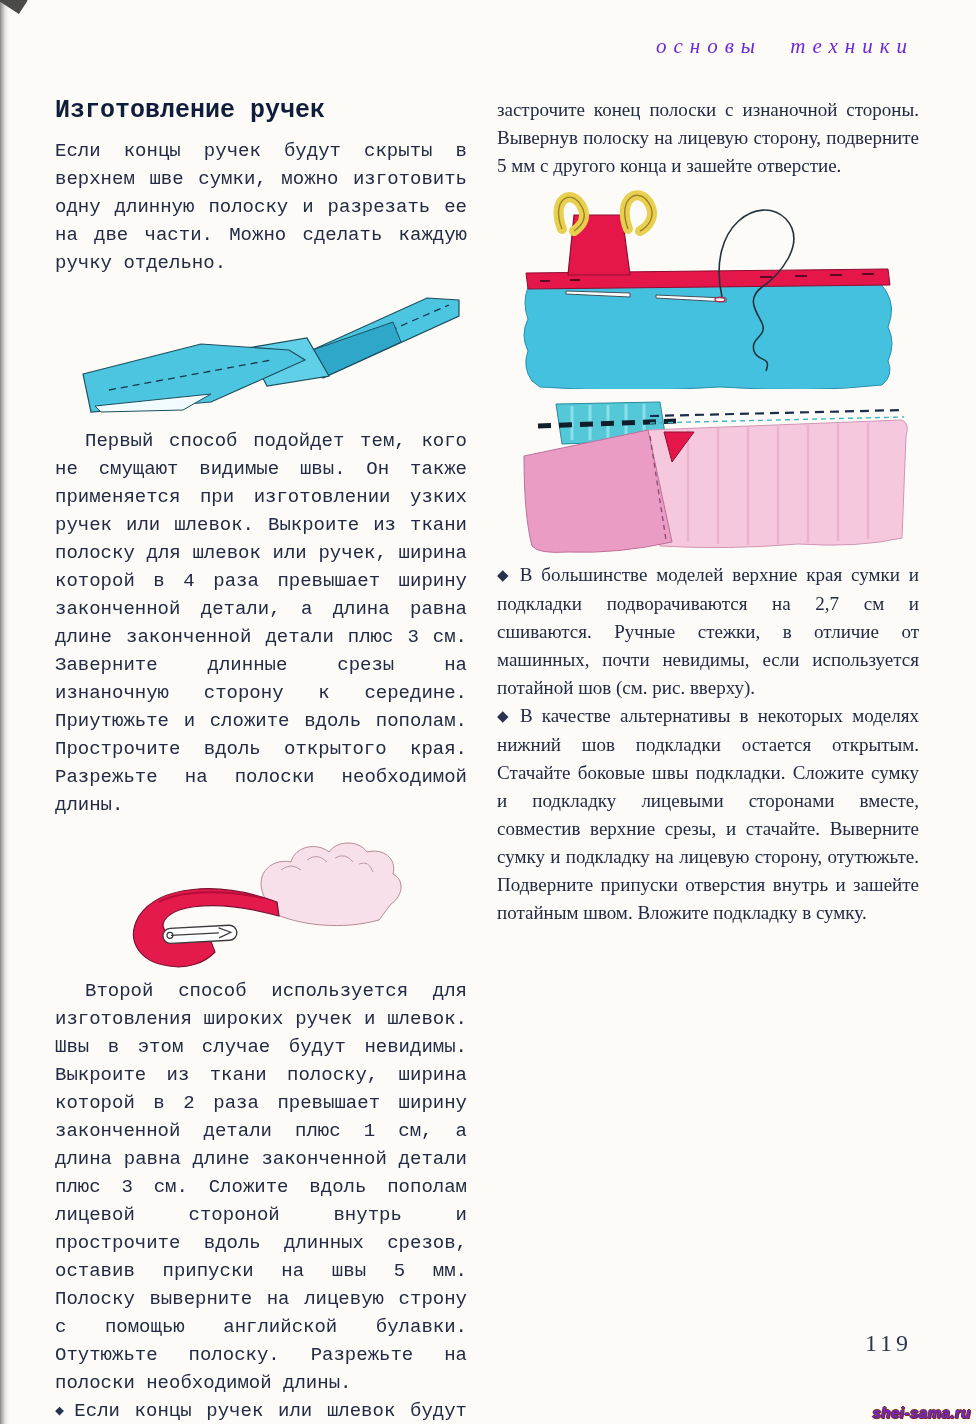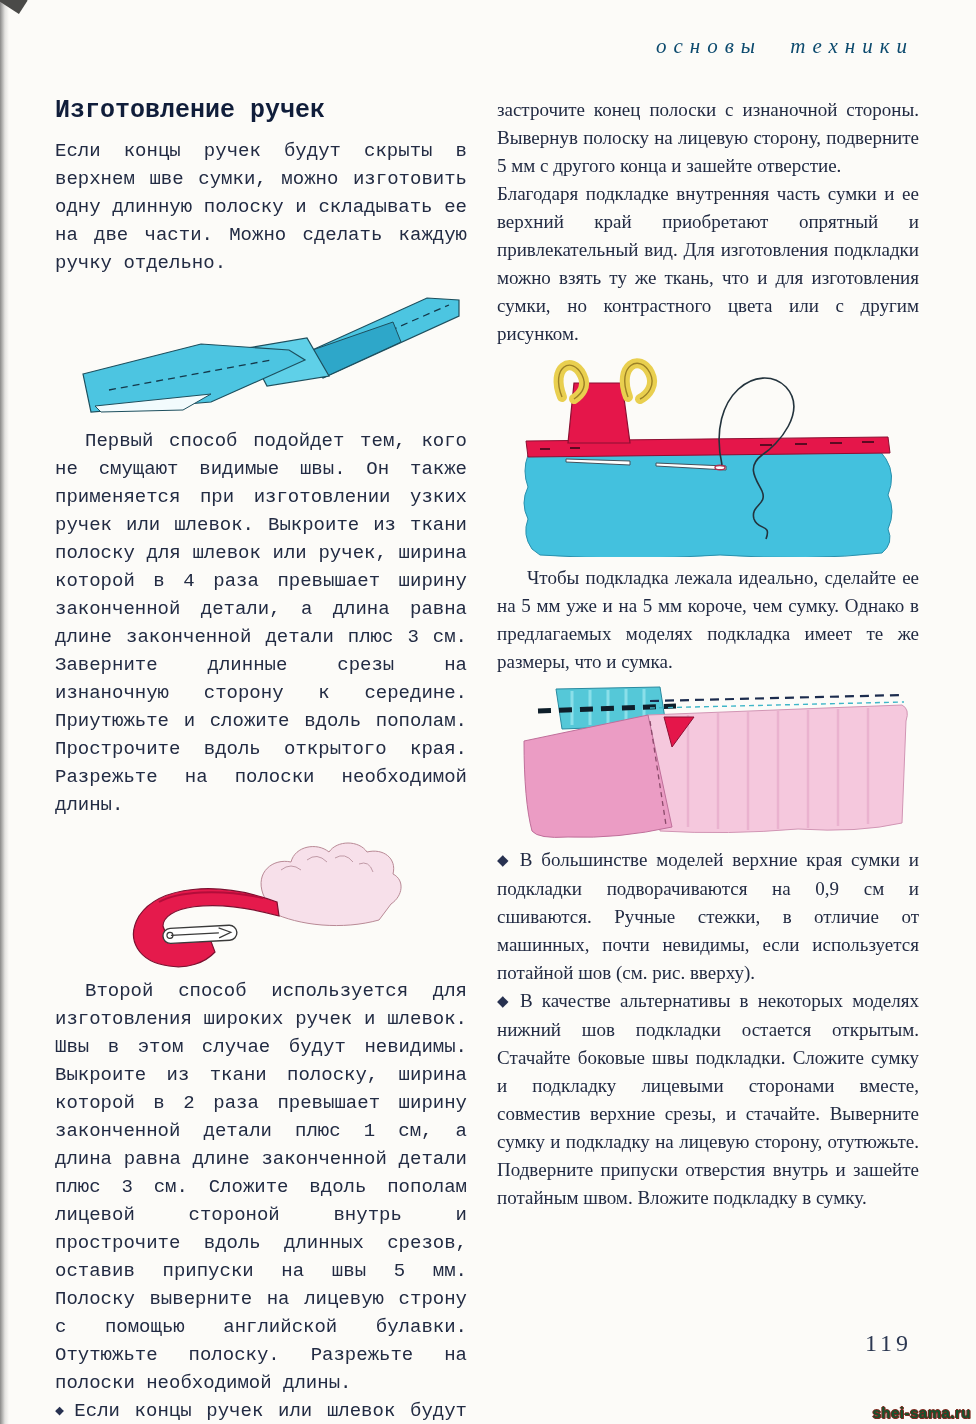--- a/index.html
+++ b/index.html
@@ -17,21 +17,21 @@
     background:linear-gradient(90deg,rgba(45,45,45,.55),rgba(120,120,120,.18) 55%,rgba(0,0,0,0));
     z-index:5;pointer-events:none;
   }
   .corner-sliver{
     position:absolute;left:-8px;top:-10px;width:34px;height:16px;
     background:#4a4a48;transform:rotate(33deg);z-index:6;
   }
   .running-head{
     position:absolute;top:34px;right:62px;
     font-style:italic;font-size:21px;letter-spacing:7px;word-spacing:16px;
-    color:#0c4a6e;
+    color:#6d28d9;
   }
   .columns{
     position:absolute;left:55px;top:96px;width:864px;
     display:flex;gap:30px;
   }
   .col{font-size:19px;line-height:28px;color:#222b43;text-align:justify;}
   .col-left{width:412px;font-family:Liberation Mono, monospace;}
   .col-right{width:422px;}
   h2{
     font-size:25px;line-height:30px;margin:0 0 11px 0;
@@ -46,38 +46,39 @@
   }
   .fig{display:block;margin:5px auto 7px auto;}
   .h2-gap{margin-top:19px;}
   .page-number{
     position:absolute;right:64px;bottom:67px;
     font-size:24px;letter-spacing:4px;color:#2c3852;
   }
   .watermark{
     position:absolute;right:5px;bottom:3px;
     font-family:"Liberation Sans","DejaVu Sans",sans-serif;
-    font-weight:bold;font-size:15px;color:#14532d;
+    font-weight:bold;font-size:15px;color:#6d28d9;
     text-shadow:1px 0 0 #7c2a20,-1px 0 0 #7c2a20,0 1px 0 #7c2a20,0 -1px 0 #7c2a20,1px 1px 0 #7c2a20;
     letter-spacing:.5px;
+    font-style:italic;
   }
 </style>
 </head>
 <body>
 
 <div class="page">
   <div class="corner-sliver"></div>
 
   <div class="running-head">основы техники</div>
 
   <div class="columns">
 
     <div class="col col-left">
       <h2>Изготовление ручек</h2>
-      <p>Если концы ручек будут скрыты в верхнем шве сумки, можно изготовить одну длинную полоску и складывать ее на две части. Можно сделать каждую ручку отдельно.</p>
+      <p>Если концы ручек будут скрыты в верхнем шве сумки, можно изготовить одну длинную полоску и разрезать ее на две части. Можно сделать каждую ручку отдельно.</p>
 
       <svg class="fig" width="400" height="138" viewBox="0 0 400 138">
         <polygon points="238,74 366,16 398,18 398,34 262,96" fill="#4cc5e1" stroke="#1d4f5e" stroke-width="1.2"></polygon>
         <line x1="252" y1="82" x2="388" y2="23" stroke="#14384a" stroke-width="1.3" stroke-dasharray="7 5"></line>
         <polygon points="240,72 332,40 340,60 266,94" fill="#2ea7c9" stroke="#1d4f5e" stroke-width="1"></polygon>
         <polygon points="186,66 246,56 268,94 206,104" fill="#5fd0e8" stroke="#1d4f5e" stroke-width="1.2"></polygon>
         <polygon points="22,92 140,62 228,68 244,78 150,120 30,130" fill="#4cc5e1" stroke="#1d4f5e" stroke-width="1.2"></polygon>
         <polygon points="34,124 150,112 122,128 40,130" fill="#f2fbfd" stroke="#1d4f5e" stroke-width="1"></polygon>
         <line x1="48" y1="108" x2="210" y2="78" stroke="#14384a" stroke-width="1.3" stroke-dasharray="7 5"></line>
       </svg>
@@ -100,56 +101,54 @@
       <p class="indent">Второй способ используется для изготовления широких ручек и шлевок. Швы в этом случае будут невидимы. Выкроите из ткани полоску, ширина которой в 2 раза превышает ширину законченной детали плюс 1 см, а длина равна длине законченной детали плюс 3 см. Сложите вдоль пополам лицевой стороной внутрь и прострочите вдоль длинных срезов, оставив припуски на швы 5 мм. Полоску выверните на лицевую строну с помощью английской булавки. Отутюжьте полоску. Разрежьте на полоски необходимой длины.</p>
 
       <p class="bullet cont">
         <span class="marker">◆</span><span>Если концы ручек или шлевок будут видимы в готовом изделии, можно либо использовать для их изготовления один из предложенных способов, либо выкроить отдельные полоски необходимой длины плюс 1 см. При выборе первого способа подогните по 5 мм с каждого конца, прежде чем складывать полоску пополам. При втором способе</span>
       </p>
     </div>
 
     <div class="col col-right">
       <p>застрочите конец полоски с изнаночной стороны. Вывернув полоску на лицевую сторону, подверните 5 мм с другого конца и зашейте отверстие.</p>
 
-      <p>Благодаря подкладке внутренняя часть сумки и ее верхний край приобретают опрятный и привлекательный вид. Для изготовления подкладки можно взять ту же ткань, что и для изготовления сумки, но контрастного цвета или с другим рисунком.</p>
 
       <svg class="fig" width="396" height="204" viewBox="0 0 396 204">
         <path d="M18,102 Q12,118 18,134 Q10,150 18,166 Q12,182 22,196 L30,202 Q120,208 210,202 Q300,208 372,200 Q384,190 378,176 Q386,158 378,142 Q386,122 376,106 L370,98 L26,98 Z" fill="#43c1de" stroke="#2990ad" stroke-width="1"></path>
         <path d="M16,88 L378,84 L380,100 L18,104 Z" fill="#e5164a" stroke="#8c0f32" stroke-width="1"></path>
         <path d="M30,96 h10 M60,95 h10 M250,92 h12 M285,91 h12 M320,90 h12 M352,89 h12" stroke="#5c0a22" stroke-width="2"></path>
         <polygon points="64,30 112,30 120,90 58,90" fill="#e5164a" stroke="#8c0f32" stroke-width="1.2"></polygon>
         <path d="M52,44 C40,14 62,2 72,22 C78,34 70,42 64,46" fill="none" stroke="#e9cf4f" stroke-width="10" stroke-linecap="round"></path>
         <path d="M52,44 C40,14 62,2 72,22 C78,34 70,42 64,46" fill="none" stroke="#9c8126" stroke-width="1.4"></path>
         <path d="M118,44 C106,12 130,0 140,20 C146,32 138,42 130,46" fill="none" stroke="#e9cf4f" stroke-width="10" stroke-linecap="round"></path>
         <path d="M118,44 C106,12 130,0 140,20 C146,32 138,42 130,46" fill="none" stroke="#9c8126" stroke-width="1.4"></path>
         <polygon points="56,106 120,108 120,112 56,109" fill="#ffffff" stroke="#44515c" stroke-width="1"></polygon>
         <polygon points="146,110 216,113 216,117 146,113" fill="#ffffff" stroke="#44515c" stroke-width="1"></polygon>
         <ellipse cx="210" cy="114.5" rx="5" ry="2.2" fill="none" stroke="#b03050" stroke-width="1.4"></ellipse>
         <path d="M212,112 C196,40 250,8 276,34 C298,58 268,92 252,102 C236,114 246,126 252,138 C258,152 240,152 244,166 C248,178 262,170 256,186" fill="none" stroke="#23333d" stroke-width="1.6"></path>
       </svg>
 
-      <p class="indent">Чтобы подкладка лежала идеально, сделайте ее на 5 мм уже и на 5 мм короче, чем сумку. Однако в предлагаемых моделях подкладка имеет те же размеры, что и сумка.</p>
 
       <svg class="fig" width="420" height="158" viewBox="0 0 420 158">
         <polygon points="58,8 162,6 168,44 64,48" fill="#55c8d8" stroke="#2a8aa0" stroke-width="1"></polygon>
         <path d="M74,10 v34 M92,9 v35 M110,9 v35 M128,8 v35 M146,8 v34" stroke="#8adfe9" stroke-width="3"></path>
         <line x1="40" y1="30" x2="178" y2="25" stroke="#0e1e2a" stroke-width="5" stroke-dasharray="13 8"></line>
         <path d="M150,34 L404,24 Q412,28 408,40 L404,142 Q360,152 300,148 Q230,154 162,150 Z" fill="#f5c8dd" stroke="#d195b4" stroke-width="1"></path>
         <g stroke="#eab2cf" stroke-width="2.5">
           <path d="M190,34 v112 M220,32 v116 M250,31 v118 M280,30 v118 M310,29 v118 M340,28 v117 M370,27 v116"></path>
         </g>
         <polygon points="166,36 196,36 174,66" fill="#e5164a" stroke="#8c0f32" stroke-width="1"></polygon>
         <path d="M26,60 L150,34 L174,146 Q120,158 70,156 Q40,158 34,150 Q26,120 26,60 Z" fill="#eb9cc4" stroke="#bf6f9a" stroke-width="1"></path>
         <path d="M152,40 L168,144" stroke="#8a4a6a" stroke-width="1.3" stroke-dasharray="5 4" fill="none"></path>
         <line x1="152" y1="20" x2="406" y2="14" stroke="#1c2c4e" stroke-width="2.2" stroke-dasharray="9 6"></line>
         <line x1="152" y1="27" x2="406" y2="21" stroke="#3fb6c8" stroke-width="1.4" stroke-dasharray="5 4"></line>
       </svg>
 
       <p class="bullet">
-        <span class="marker">◆</span><span>В большинстве моделей верхние края сумки и подкладки подворачиваются на 0,9 см и сшиваются. Ручные стежки, в отличие от машинных, почти невидимы, если используется потайной шов (см. рис. вверху).</span>
+        <span class="marker">◆</span><span>В большинстве моделей верхние края сумки и подкладки подворачиваются на 2,7 см и сшиваются. Ручные стежки, в отличие от машинных, почти невидимы, если используется потайной шов (см. рис. вверху).</span>
       </p>
       <p class="bullet">
         <span class="marker">◆</span><span>В качестве альтернативы в некоторых моделях нижний шов подкладки остается открытым. Стачайте боковые швы подкладки. Сложите сумку и подкладку лицевыми сторонами вместе, совместив верхние срезы, и стачайте. Выверните сумку и подкладку на лицевую сторону, отутюжьте. Подверните припуски отверстия внутрь и зашейте потайным швом. Вложите подкладку в сумку.</span>
       </p>
     </div>
   </div>
 
   <div class="page-number">119</div>
   <div class="watermark">shei-sama.ru</div>
 </div>

